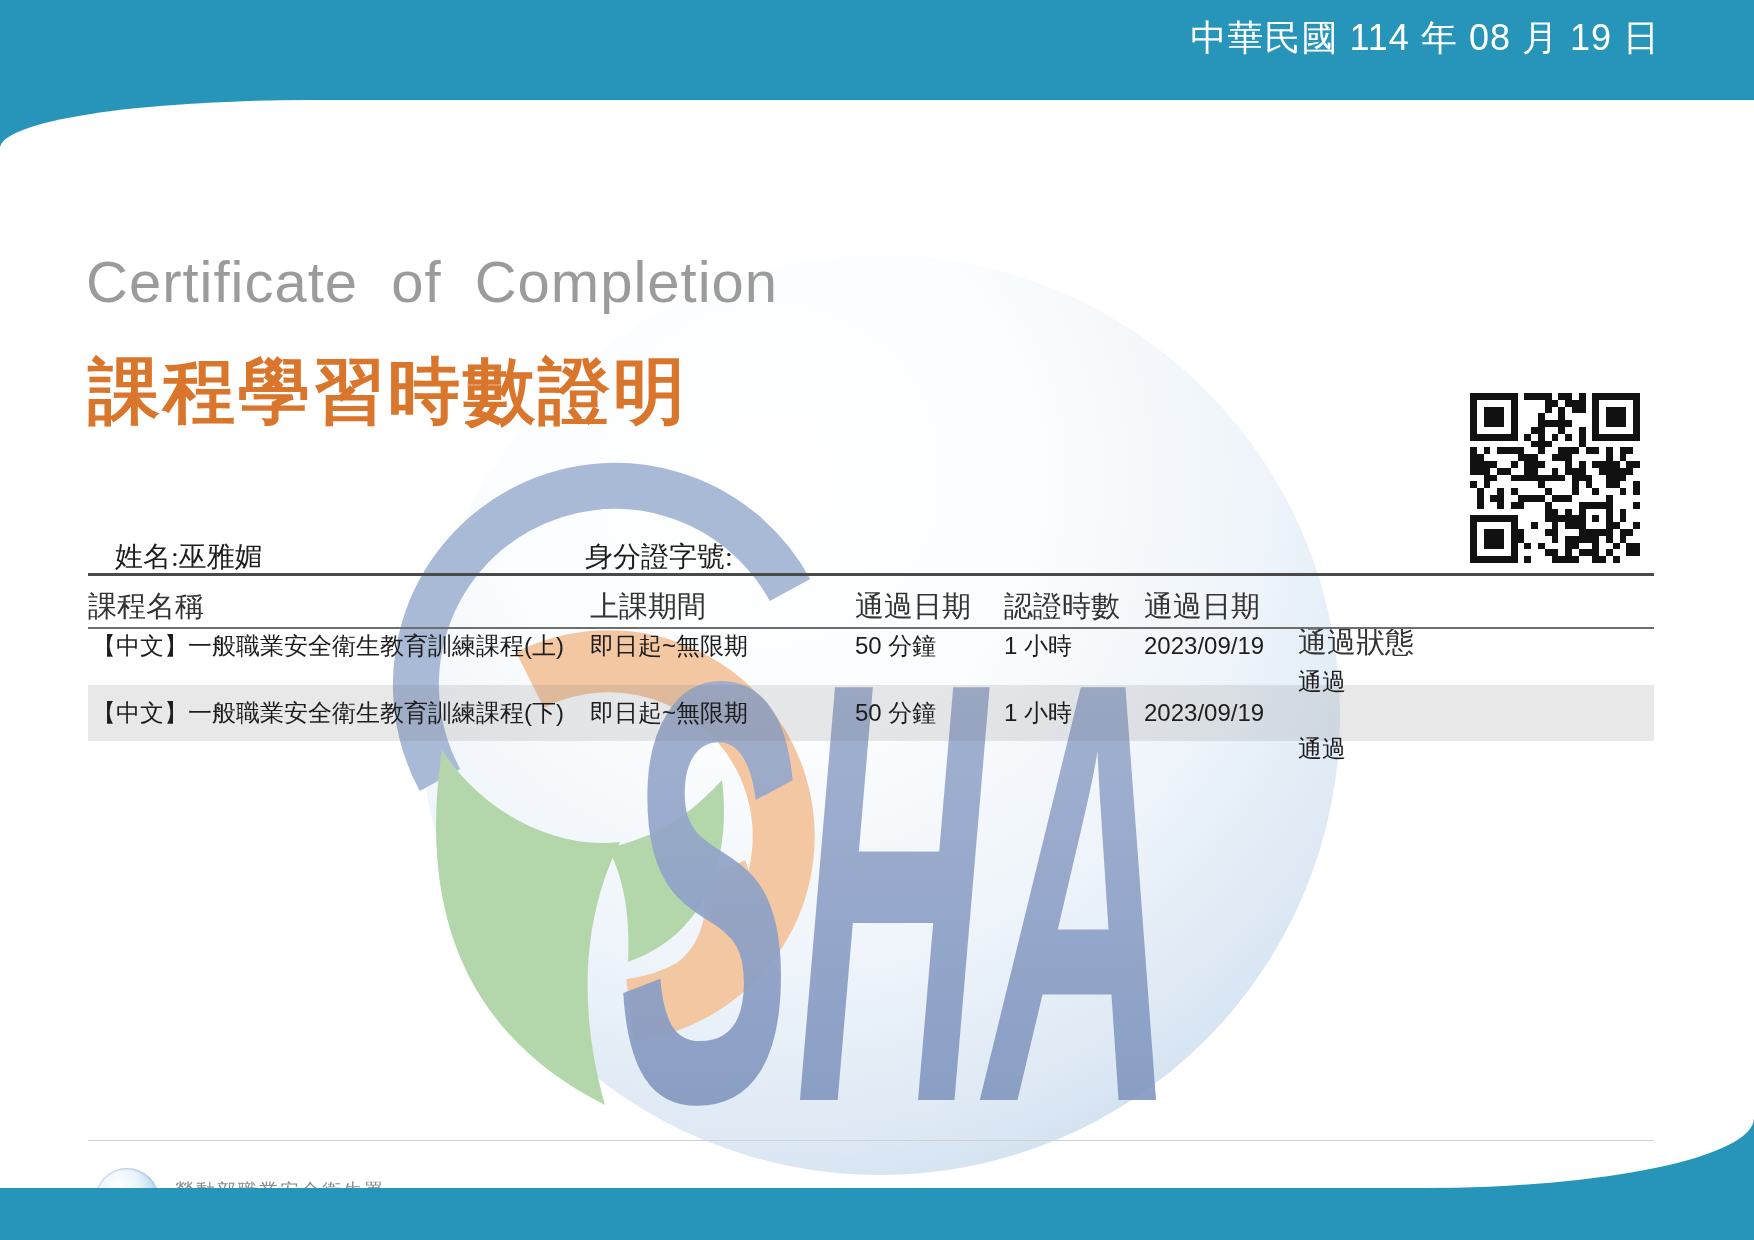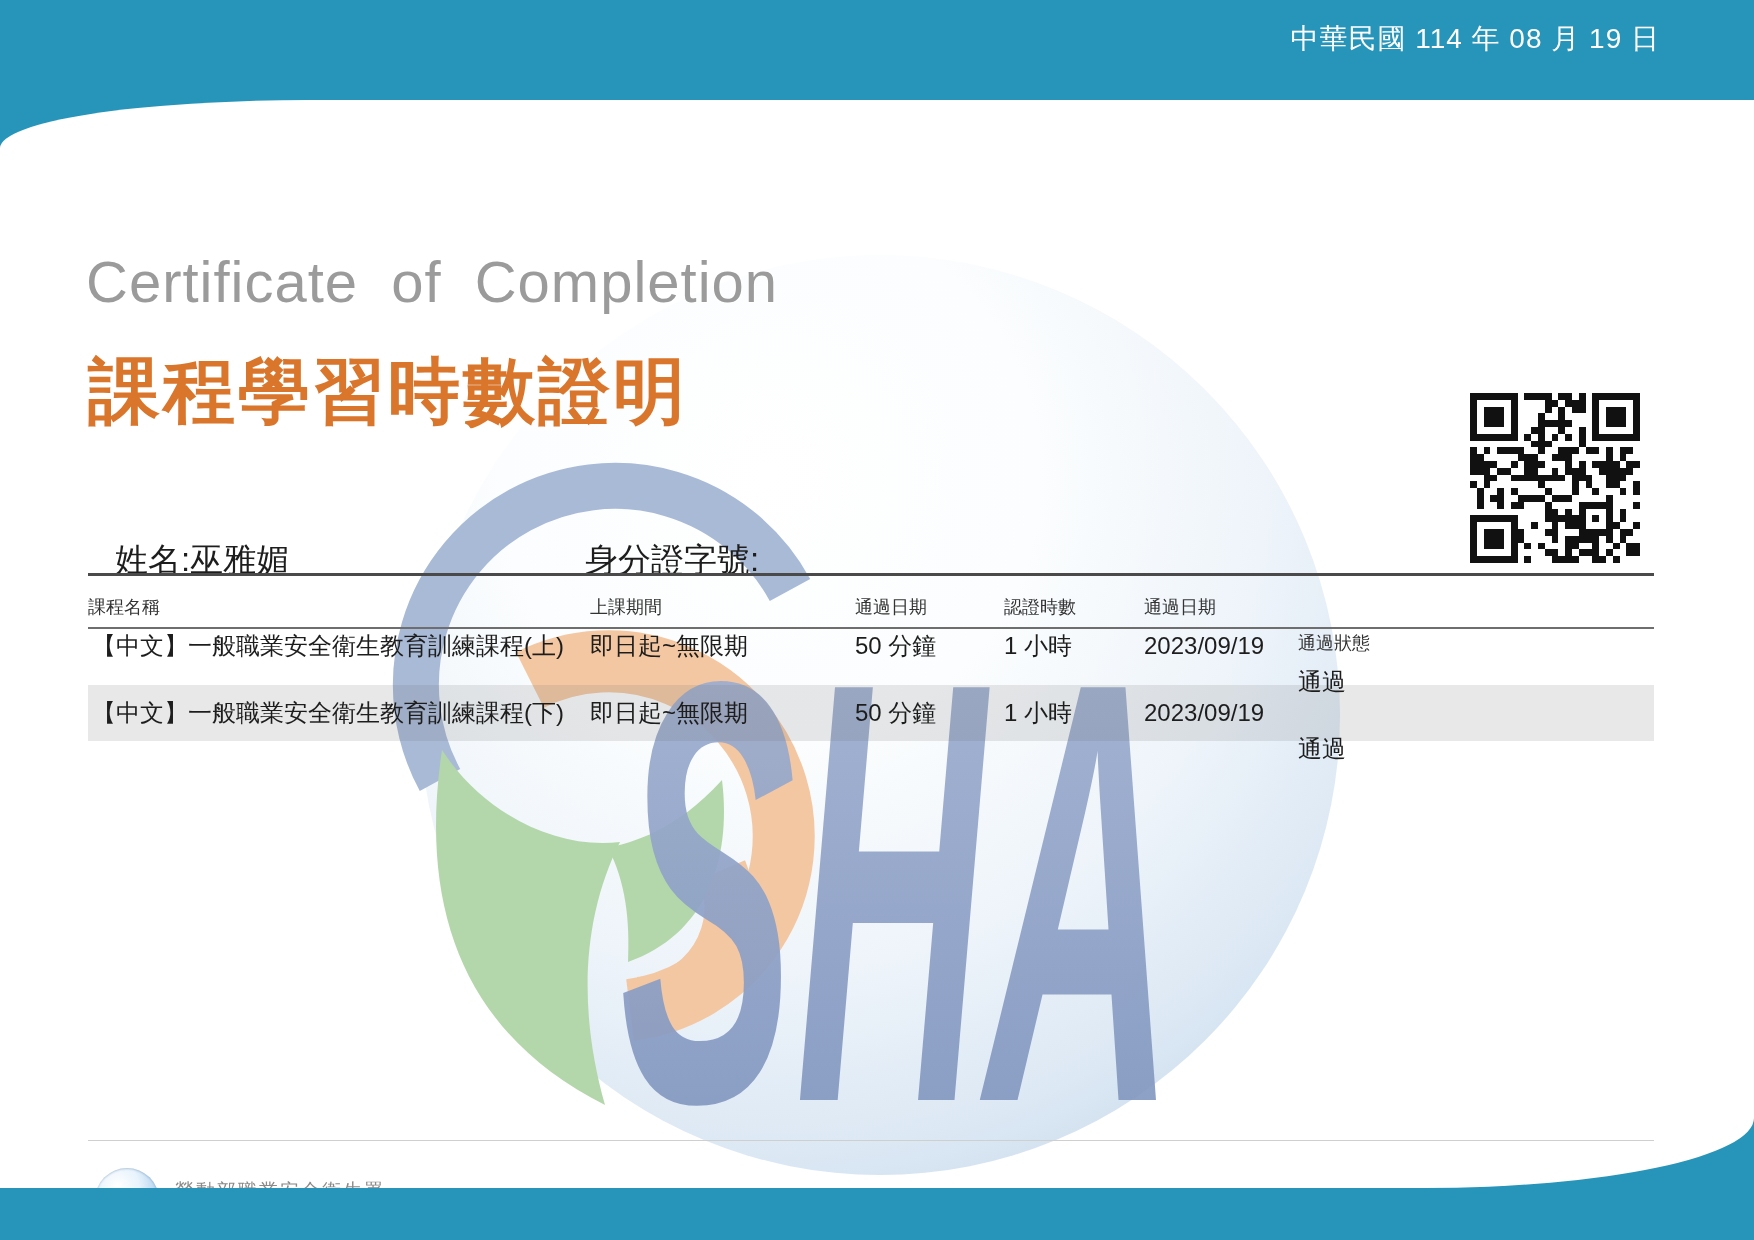--- a/index.html
+++ b/index.html
@@ -11,22 +11,22 @@
   }
   
   .sheet{
     position:absolute;left:0;right:0;top:100px;bottom:52px;
     background:#ffffff;
     border-top-left-radius:310px 48px;
     border-bottom-right-radius:330px 70px;
     overflow:hidden;
   }
   .date-header{
-    position:absolute;top:20px;right:94px;
-    color:#ffffff;font-size:28px;letter-spacing:1px;z-index:5;
+    position:absolute;top:14px;right:94px;
+    color:#ffffff;font-size:36px;letter-spacing:1px;z-index:5;
   }
   
   .wm-sphere{
     position:absolute;left:420px;top:155px;width:920px;height:920px;border-radius:50%;
     background:radial-gradient(circle at 38% 24%, #ffffff 0%, #fbfdfe 30%, #eef4fa 55%, #dce8f4 75%, #c5d8eb 92%, #bccfe6 100%);
     z-index:1;
   }
   .wm-logo{position:absolute;left:370px;top:350px;width:850px;height:700px;z-index:2;}
   .wm-logo text{
     font-family:"Liberation Sans","DejaVu Sans",sans-serif;
@@ -37,29 +37,29 @@
   .title-en{
     position:absolute;left:86px;top:148px;
     font-size:58px;color:#9B9B9B;letter-spacing:1px;word-spacing:16px;
     -webkit-text-stroke:1.5px #ffffff;paint-order:stroke fill;white-space:nowrap;
   }
   .title-zh{
     position:absolute;left:88px;top:244px;
     font-size:72px;font-weight:bold;color:#DA762C;letter-spacing:3px;white-space:nowrap;
   }
   .qr{position:absolute;left:1470px;top:293px;width:170px;height:170px;background:#fff;}
-  .recipient-row{position:absolute;left:0;top:438px;width:100%;height:40px;font-size:33px;color:#1d1d1d;}
+  .recipient-row{position:absolute;left:0;top:438px;width:100%;height:40px;font-size:28px;color:#1d1d1d;font-family:Liberation Serif, serif;}
   .name-pair{position:absolute;left:115px;top:0;white-space:nowrap;}
   .id-pair{position:absolute;left:585px;top:0;white-space:nowrap;}
   .rule{position:absolute;left:88px;width:1566px;background:#4a4a4a;}
   .rule-1{top:473px;height:3px;}
   .rule-2{top:527px;height:2px;background:#6e6e6e;}
   .rule-footer{top:1040px;height:1px;background:#cfcfcf;}
   
-  .thead{position:absolute;top:492px;height:30px;width:100%;font-size:18px;color:#333;}
+  .thead{position:absolute;top:492px;height:30px;width:100%;font-size:29px;color:#333;}
   .trow{position:absolute;width:100%;height:55px;font-size:24px;color:#1d1d1d;}
   .trow-1{top:518px;}
   .trow-2{top:585px;}
   .row-shade{position:absolute;left:88px;top:585px;width:1566px;height:56px;background:rgba(110,110,110,0.16);z-index:2;}
   .cell{position:absolute;top:50%;transform:translateY(-50%);text-align:left;white-space:nowrap;}
   .c-name{left:92px;width:470px;text-align:left;}
   .c-period{left:590px;width:206px;}
   .c-length{left:855px;width:124px;}
   .c-hours{left:1004px;width:120px;}
   .c-date{left:1144px;width:140px;}

